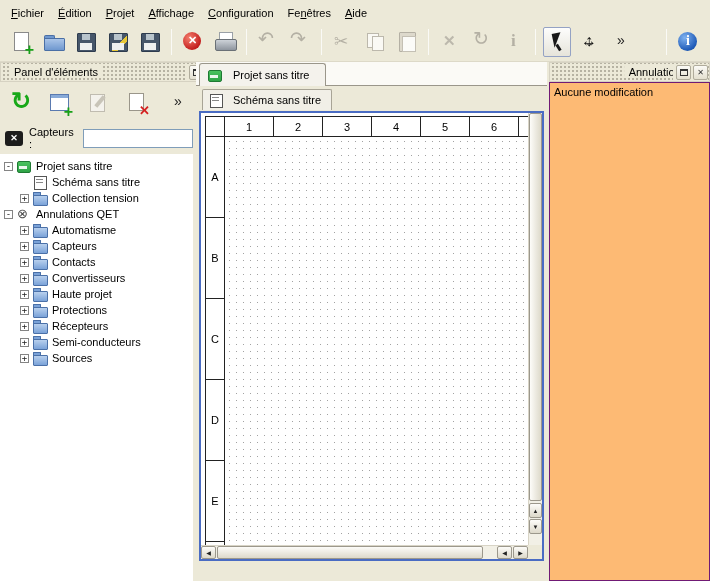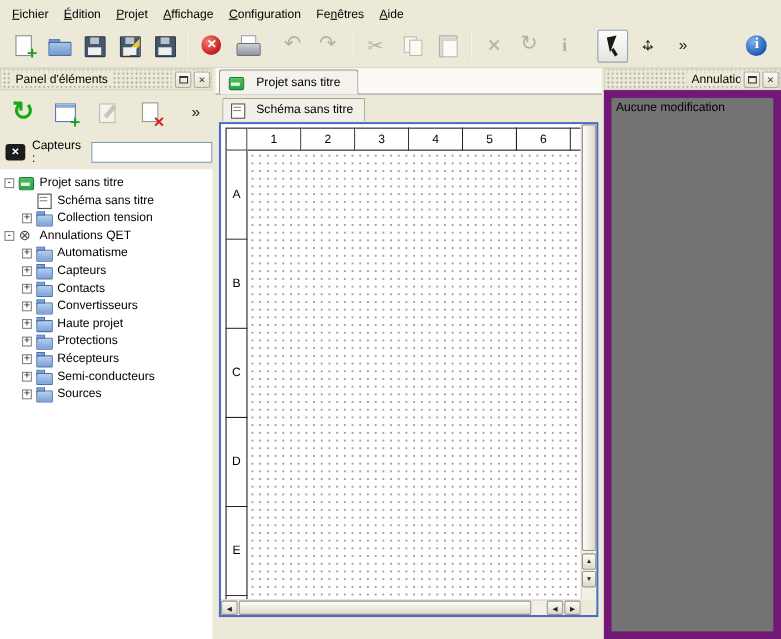--- a/index.html
+++ b/index.html
@@ -62,21 +62,21 @@
   .ic-filter-clear::after { content:"✕"; left:0; right:0; top:2px; text-align:center; color:#fff; font-size:9px; font-weight:bold; }
 
   
   .dock { position:absolute; top:62px; }
   .dock-title { position:relative; height:20px; background-image:radial-gradient(#b6b2a2 1px,transparent 1.1px); background-size:4px 4px; background-position:1px 2px; border:1px solid #d6d2c2; }
   .dock-title-text { position:absolute; top:3px; background:#ece9d8; padding:0 5px; white-space:nowrap; }
   .dock-btns { position:absolute; right:1px; top:2px; display:flex; gap:2px; background:#ece9d8; padding-left:3px; }
   .dock-btn { width:15px; height:15px; border:1px solid #b0ac9c; background:linear-gradient(#fbfaf6,#e4e0d0); border-radius:2px; display:flex; align-items:center; justify-content:center; font-size:8px; color:#333; }
   .float-glyph { width:8px; height:7px; border:1px solid #333; border-top-width:2px; }
 
-  #left-dock { left:0; width:193px; height:519px; }
+  #left-dock { left:0; width:223px; height:519px; }
   #left-dock .dock-title-text { left:8px; }
   #panel-tools { position:absolute; left:0; top:22px; width:193px; height:38px; display:flex; align-items:center; padding:0 6px 0 4px; gap:5px; }
   .pbtn { width:34px; height:30px; display:flex; align-items:center; justify-content:center; border-radius:2px; flex:none; }
   .pbtn.pover { width:18px; margin-left:auto; }
   #filter-row { position:absolute; left:0; top:64px; width:193px; height:24px; display:flex; align-items:center; padding-left:5px; gap:6px; }
   #filter-input { width:110px; height:19px; border:1px solid #7f9db9; background:#fff; font-family:"Liberation Sans",sans-serif; font-size:11px; padding:1px 3px; }
   #tree { position:absolute; left:0; top:92px; width:193px; bottom:0; background:#fff; padding-top:4px; overflow:hidden; }
   .tree-row { display:flex; align-items:center; height:16px; white-space:nowrap; }
   .tree-row.lvl0 { padding-left:4px; }
   .tree-row.lvl1 { padding-left:20px; }
@@ -88,21 +88,21 @@
   .ti-project::after { content:""; left:2px; top:6px; width:8px; height:3px; background:#eaf6ec; }
   .ti-schema::before { content:""; left:1px; top:0; width:11px; height:12px; background:#fff; border:1px solid #555; }
   .ti-schema::after { content:""; left:3px; top:3px; width:7px; height:1px; background:#888; box-shadow:0 3px 0 #888; }
   .ti-folder::before { content:""; left:0; top:0; width:6px; height:4px; background:#7aa2d8; border:1px solid #4a70a8; border-bottom:none; border-radius:1px 1px 0 0; }
   .ti-folder::after { content:""; left:0; top:3px; width:13px; height:9px; background:linear-gradient(#b8d0ee,#7aa2d8); border:1px solid #4a70a8; border-radius:1px; }
   .ti-qet::before { content:"⊗"; left:0; top:-2px; font-size:13px; color:#444; }
   .ti-home::before { content:"⌂"; left:0; top:-2px; font-size:13px; color:#555; }
 
   #right-dock { left:549px; width:161px; height:519px; }
   #right-dock .dock-title-text { left:50%; transform:translateX(-62%);margin-left:36px; }
-  #undo-content { position:absolute; left:0; top:20px; right:0; bottom:0; background:#737373; border:7px solid #701a75; padding:3px 4px; }
+  #undo-content { position:absolute; left:0; top:20px; right:0; bottom:0; background:#fdba74; border:1px solid #701a75; padding:3px 4px; }
 
   
   #center { position:absolute; left:196px; top:62px; width:351px; height:503px; }
   #ptabbar { position:absolute; left:0; top:0; width:351px; height:24px; background:#fbfaf6; border-bottom:1px solid #9a968a; }
   #ptab { position:absolute; left:3px; top:1px; height:23px; display:flex; align-items:center; gap:6px; padding:0 16px 0 8px; background:#f4f2ec; border:1px solid #9a968a; border-bottom:none; border-radius:3px 3px 0 0; }
   #ppane { position:absolute; left:0; top:25px; width:351px; height:478px; background:#ece9d8; }
   #stabbar { position:relative; height:23px; }
   #stab { position:absolute; left:6px; top:2px; height:21px; display:flex; align-items:center; gap:5px; padding:0 10px 0 6px; background:#f1efe7; border:1px solid #a8a496; border-bottom:none; border-radius:2px 2px 0 0; }
   #view { position:absolute; left:3px; top:24px; width:345px; height:450px; border:2px solid #4a6cc3; background:#fff; }
   #canvas { position:absolute; left:0; top:0; right:14px; bottom:14px; background:#fff; overflow:hidden; }

